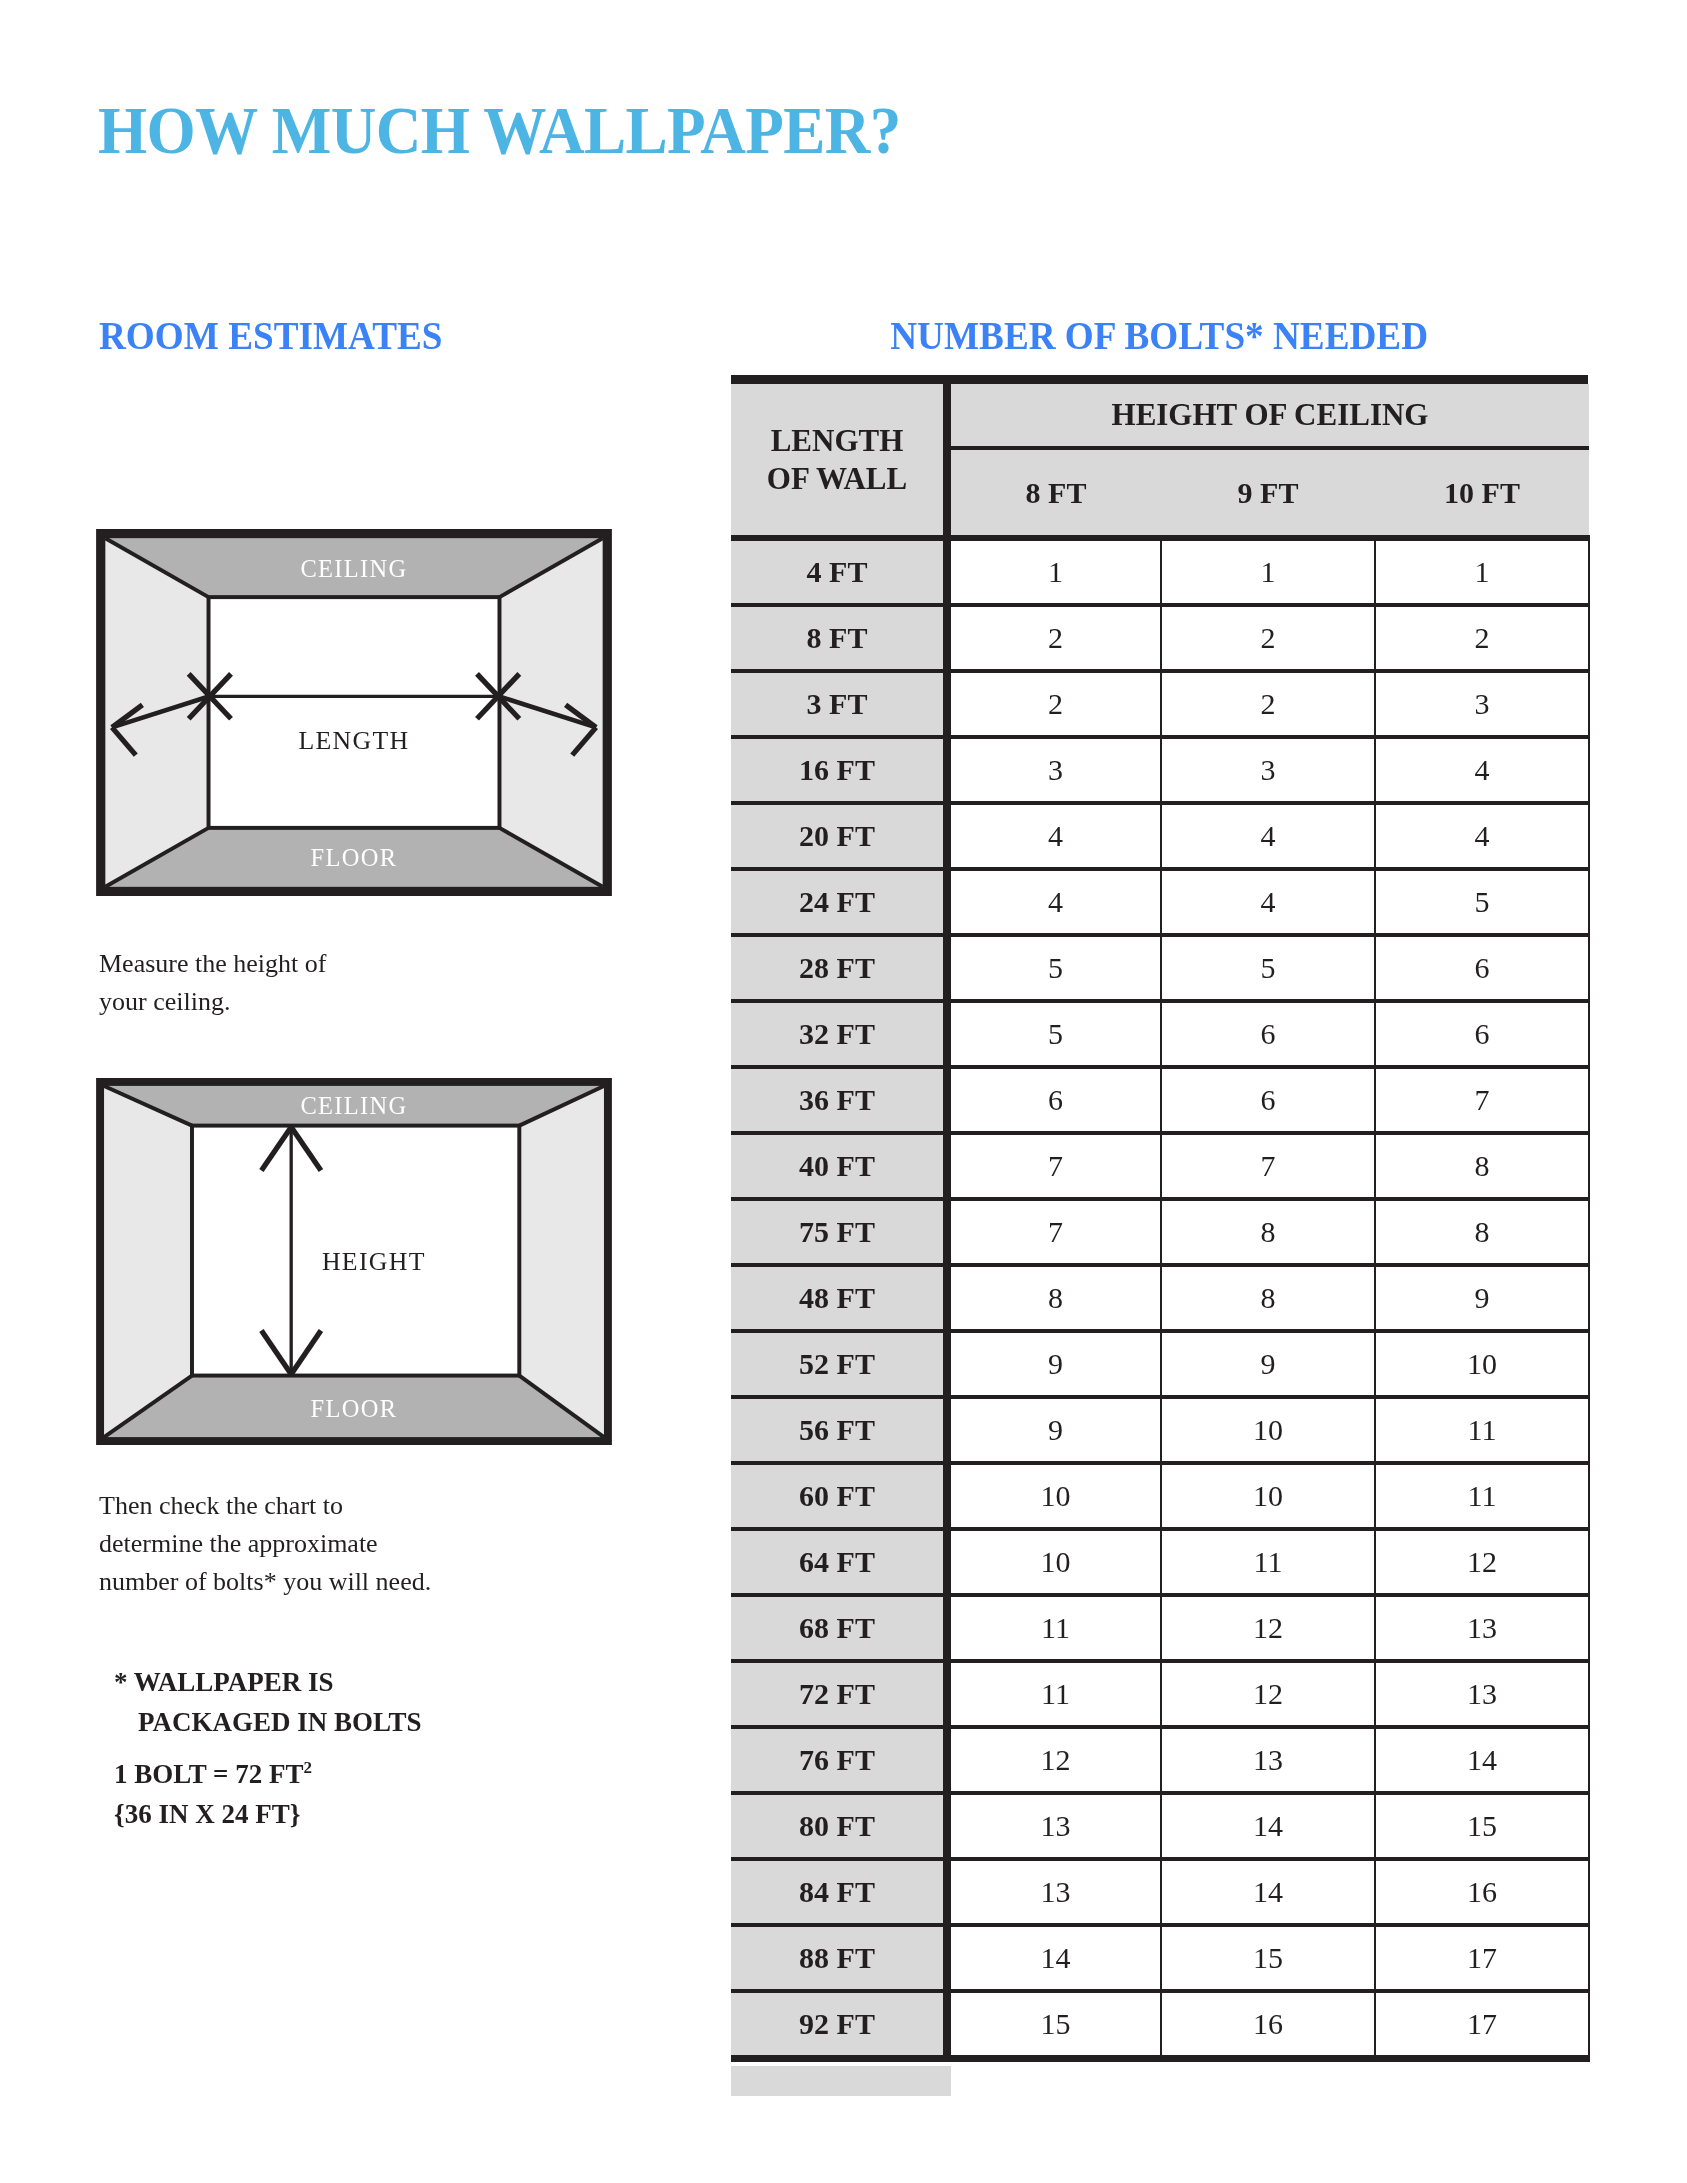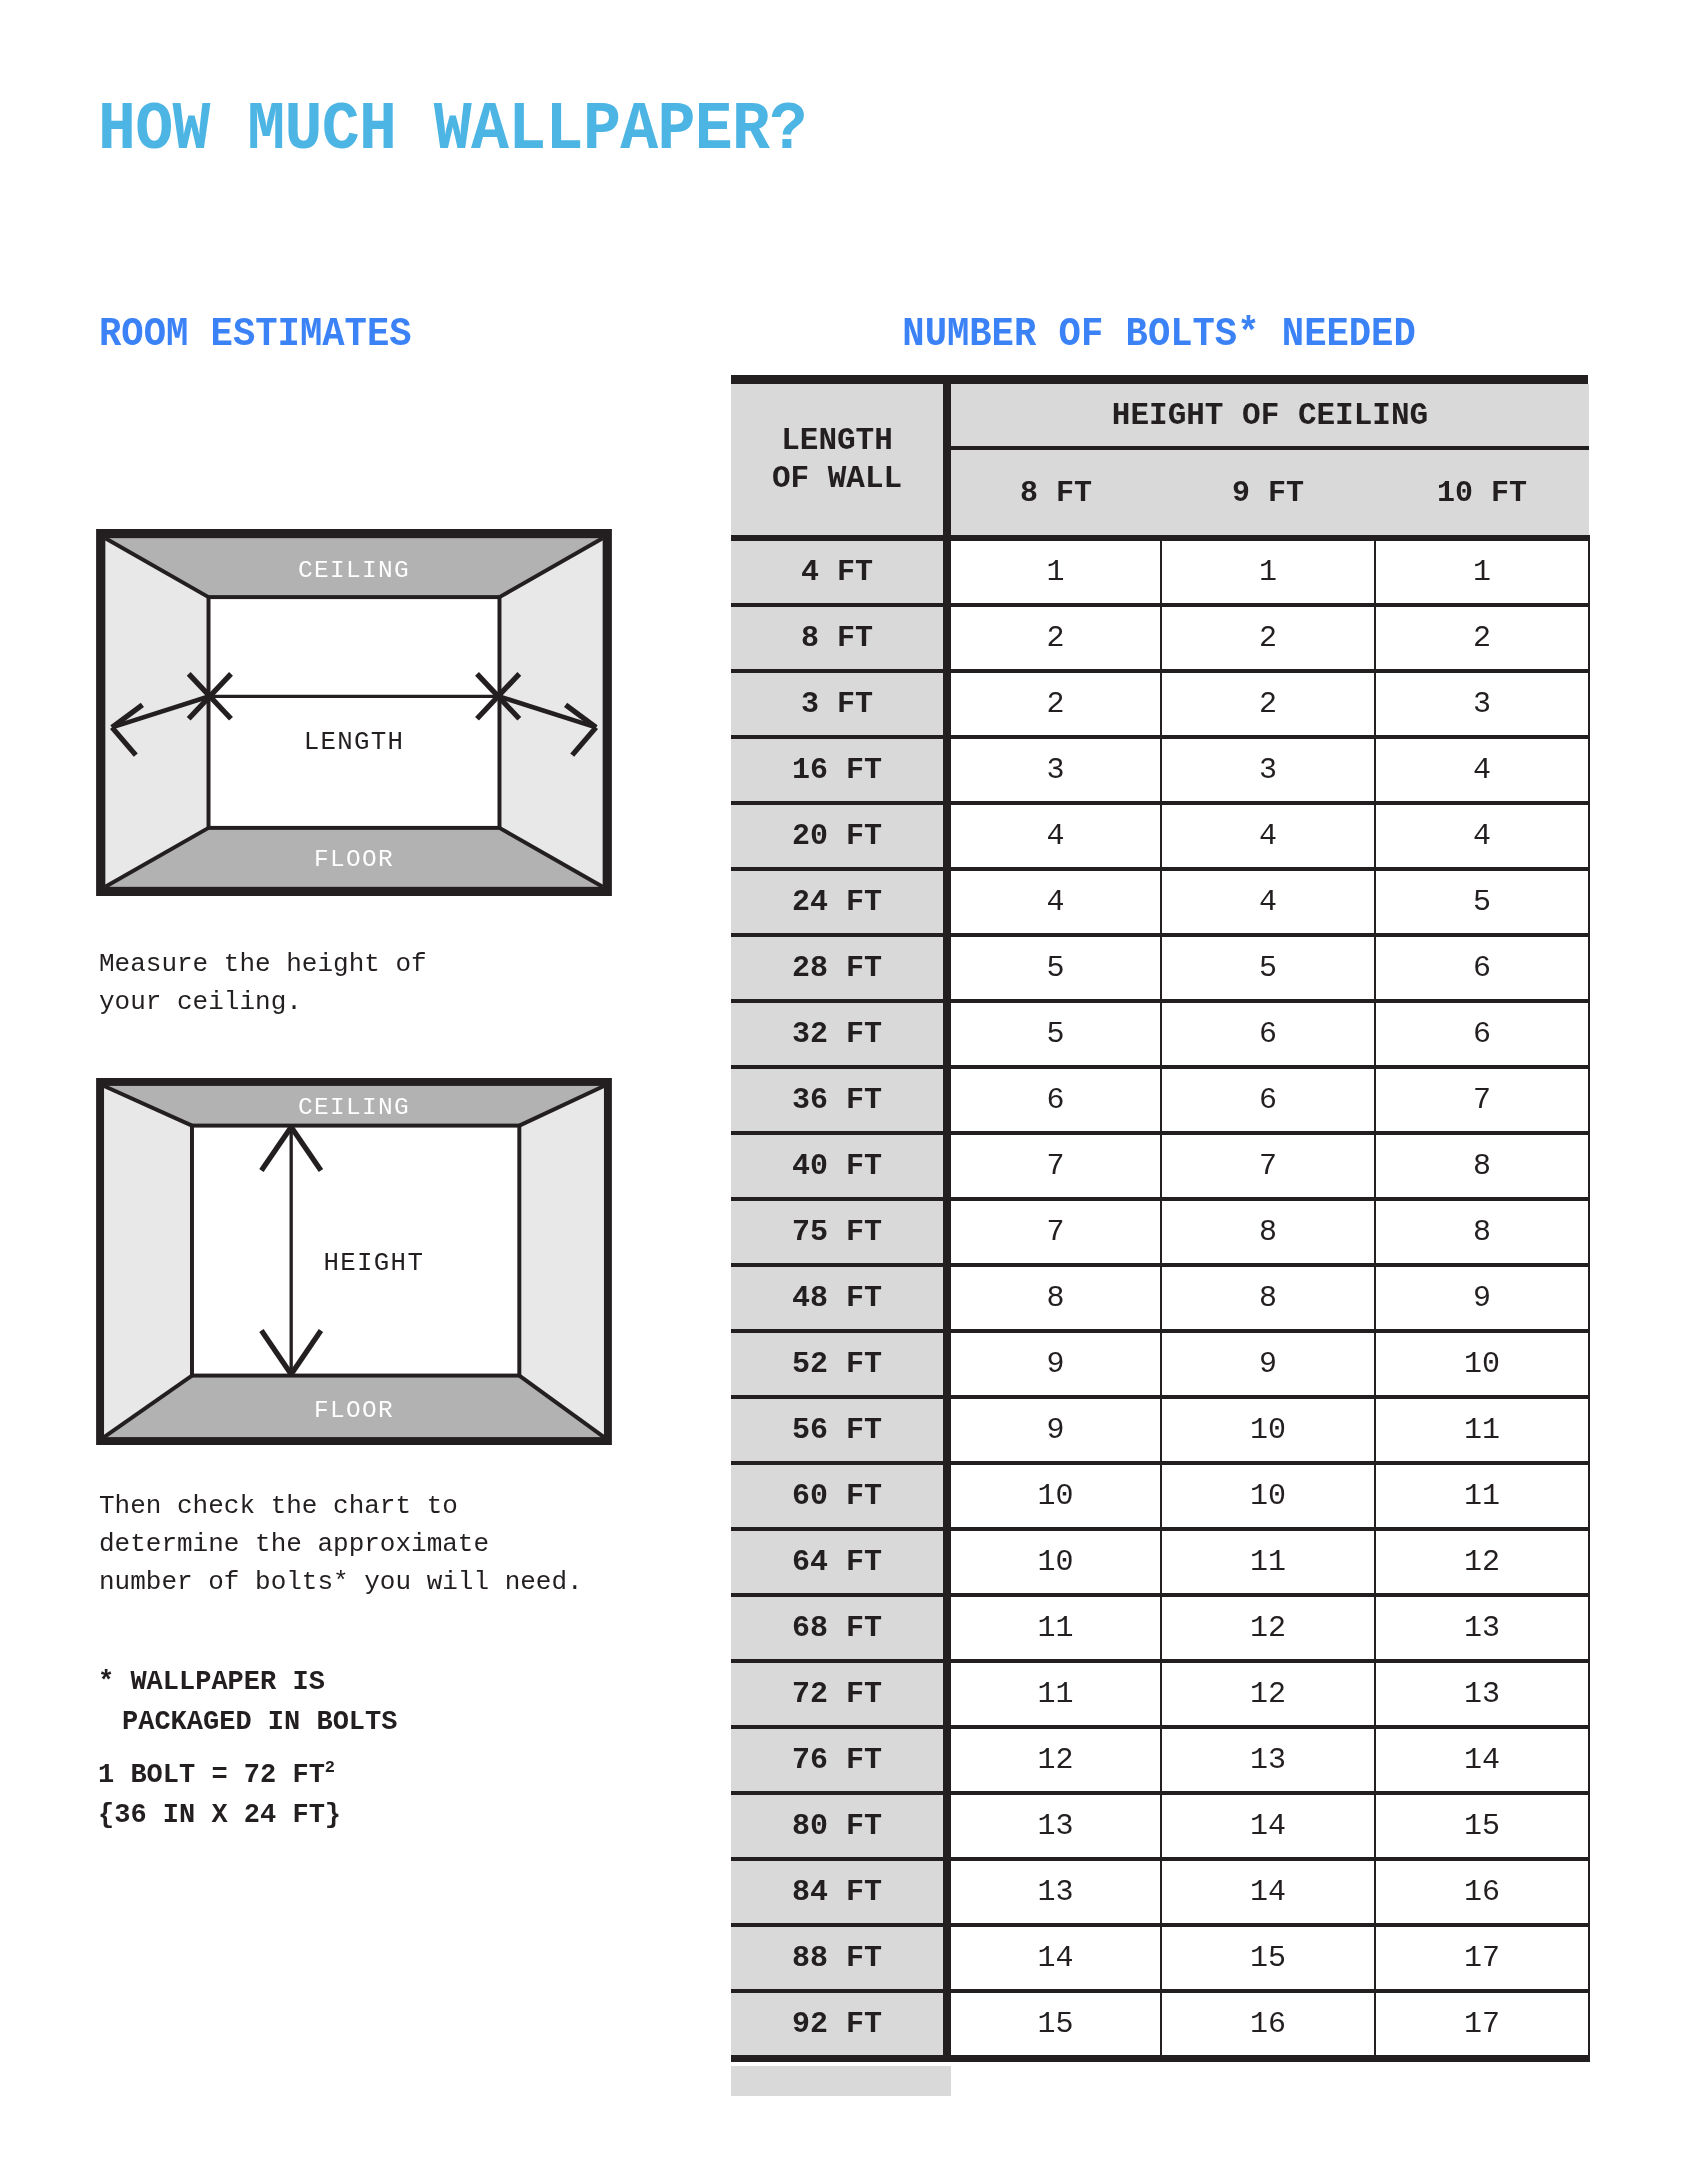--- a/index.html
+++ b/index.html
@@ -1,18 +1,18 @@
 <!DOCTYPE html>
 <html style="font-size:10.6px"><head>
 <meta charset="utf-8">
 <style>
   html,body { margin:0; padding:0; background:#ffffff; }
   #page {
     position:relative; width:1635px; height:2183px; background:#ffffff;
-    font-family:Liberation Mono, monospace; color:#231f20; overflow:hidden;
+    font-family:Liberation Serif, serif; color:#231f20; overflow:hidden;
   }
   .cond { display:inline-block; transform:scaleX(0.93); transform-origin:left center; white-space:nowrap; }
   .cond-c { display:inline-block; transform:scaleX(0.93); transform-origin:center center; white-space:nowrap; }
 
   #page-title {
     position:absolute; left:98px; top:91px;
     font-size:68px; font-weight:bold; letter-spacing:-0.7px; color:#4db5e4;
   }
   .section-heading { font-size:40px; font-weight:bold; color:#3b82f6; letter-spacing:0px; }
   #room-estimates-heading { position:absolute; left:99px; top:312px; }
@@ -20,21 +20,21 @@
 
   .body-text { position:absolute; left:99px; font-size:26px; line-height:38px; font-weight:400; }
   #step1 { top:389px; }
   #step2 { top:945px; }
   #step3 { top:1487px; }
 
   .diagram { position:absolute; left:96px; width:516px; height:367px; }
   #diagram-length { top:529px; }
   #diagram-height { top:1078px; }
 
-  .footnote-block { position:absolute; left:98px; font-size:27px; font-weight:bold; line-height:40px; }
+  .footnote-block { position:absolute; left:114px; font-size:27px; font-weight:bold; line-height:40px; }
   #footnote { top:1662px; }
   #footnote .indent { padding-left:24px; }
   #bolt-info { top:1748px; }
   #bolt-info sup { font-size:17px; vertical-align:super; }
 
   
   #table-topbar { position:absolute; left:731px; top:375px; width:857px; height:9.3px; background:#231f20; }
   #bolts-table { position:absolute; left:731px; top:384px; border-collapse:collapse; table-layout:fixed; }
   #bolts-table th, #bolts-table td { padding:0; text-align:center; vertical-align:middle; }
   .rowhead-col { width:216px; }

